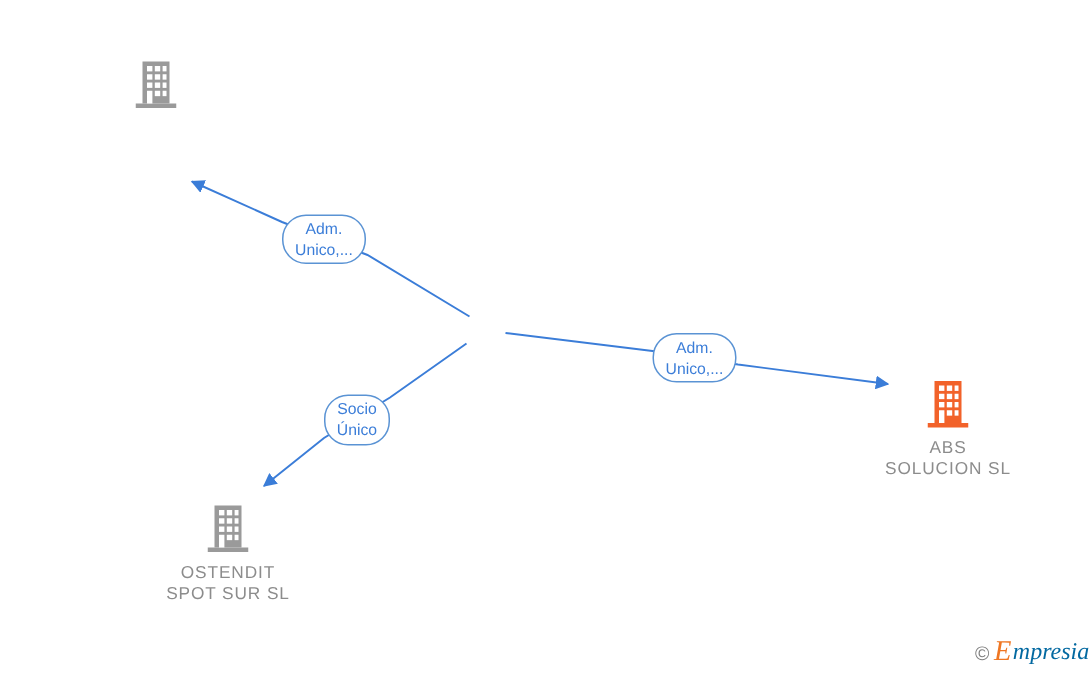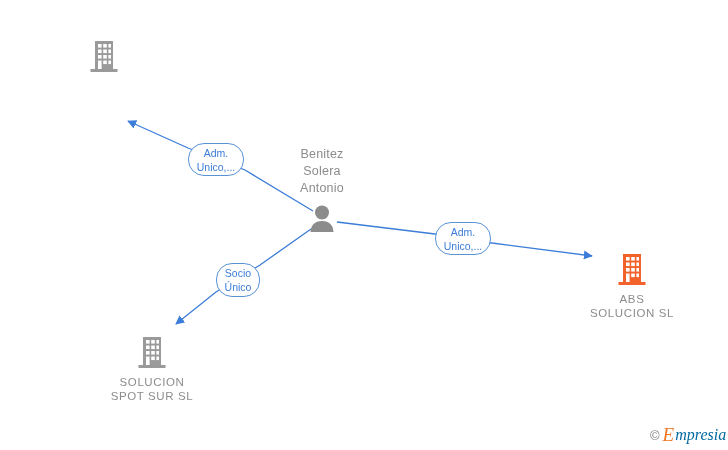--- a/index.html
+++ b/index.html
@@ -129,31 +129,20 @@
         <rect x="8" y="16" width="3.6" height="3.6" fill="#ffffff"></rect>
         <rect x="13.2" y="16" width="3.6" height="3.6" fill="#ffffff"></rect>
         <rect x="18.4" y="16" width="2.6" height="3.6" fill="#ffffff"></rect>
         <rect x="8" y="21.5" width="3.6" height="8.5" fill="#ffffff"></rect>
         <rect x="13.2" y="21.5" width="3.6" height="3.6" fill="#ffffff"></rect>
         <rect x="18.4" y="21.5" width="2.6" height="3.6" fill="#ffffff"></rect>
       </svg>
     </div>
   </div>
 
-  <div class="node" style="left:262px; top:146px; width:120px;">
-    <div class="person-label">Benitez
-Solera
-Antonio</div>
-    <div class="icon-holder" style="height:32px; margin-top:6px;">
-      <svg width="30" height="30" viewBox="0 0 30 30">
-        <circle cx="15" cy="8.5" r="7" fill="#8c8c8c"></circle>
-        <path d="M 15 17 C 7.5 17 4 21 3.5 28 L 26.5 28 C 26 21 22.5 17 15 17 Z" fill="#8c8c8c"></path>
-      </svg>
-    </div>
-  </div>
 
   <div class="node" style="left:572px; top:250px; width:120px;">
     <div class="icon-holder" style="height:38px;">
       <svg width="28" height="34" viewBox="0 0 28 34">
         <rect x="5" y="2" width="18" height="28" fill="#f2622a"></rect>
         <rect x="0.5" y="30" width="27" height="3" fill="#f2622a"></rect>
         <rect x="8" y="5" width="3.6" height="3.6" fill="#ffffff"></rect>
         <rect x="13.2" y="5" width="3.6" height="3.6" fill="#ffffff"></rect>
         <rect x="18.4" y="5" width="2.6" height="3.6" fill="#ffffff"></rect>
         <rect x="8" y="10.5" width="3.6" height="3.6" fill="#ffffff"></rect>
@@ -183,21 +172,21 @@
         <rect x="13.2" y="10.5" width="3.6" height="3.6" fill="#ffffff"></rect>
         <rect x="18.4" y="10.5" width="2.6" height="3.6" fill="#ffffff"></rect>
         <rect x="8" y="16" width="3.6" height="3.6" fill="#ffffff"></rect>
         <rect x="13.2" y="16" width="3.6" height="3.6" fill="#ffffff"></rect>
         <rect x="18.4" y="16" width="2.6" height="3.6" fill="#ffffff"></rect>
         <rect x="8" y="21.5" width="3.6" height="8.5" fill="#ffffff"></rect>
         <rect x="13.2" y="21.5" width="3.6" height="3.6" fill="#ffffff"></rect>
         <rect x="18.4" y="21.5" width="2.6" height="3.6" fill="#ffffff"></rect>
       </svg>
     </div>
-    <div class="node-label" style="margin-top:4px;">SOLUCION
+    <div class="node-label" style="margin-top:4px;">OSTENDIT
 SPOT SUR  SL</div>
   </div>
 
   <div class="edge-label" style="left:188px; top:143px; width:56px; height:33px;">Adm.
 Unico,...</div>
 
   <div class="edge-label" style="left:435px; top:222px; width:56px; height:33px;">Adm.
 Unico,...</div>
 
   <div class="edge-label" style="left:216px; top:263px; width:44px; height:34px;">Socio

